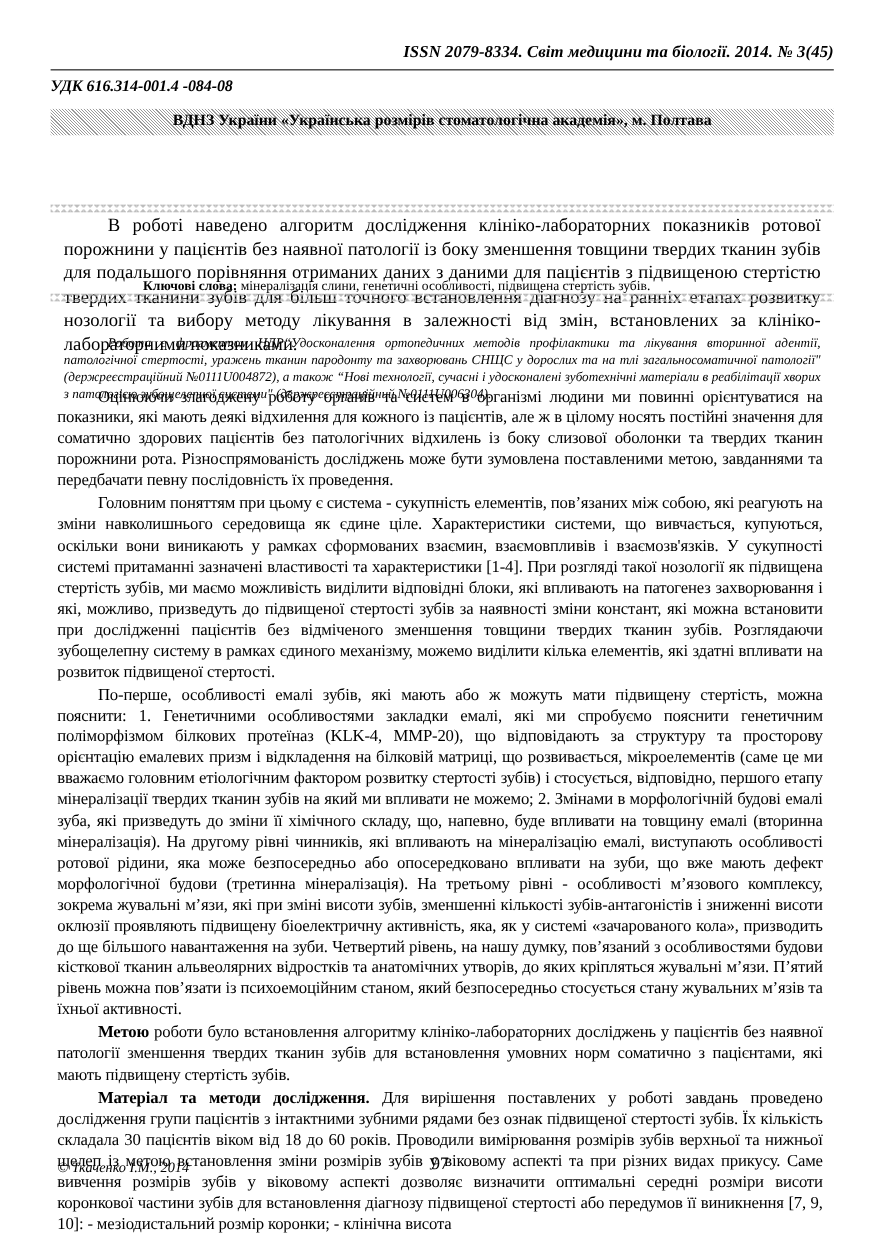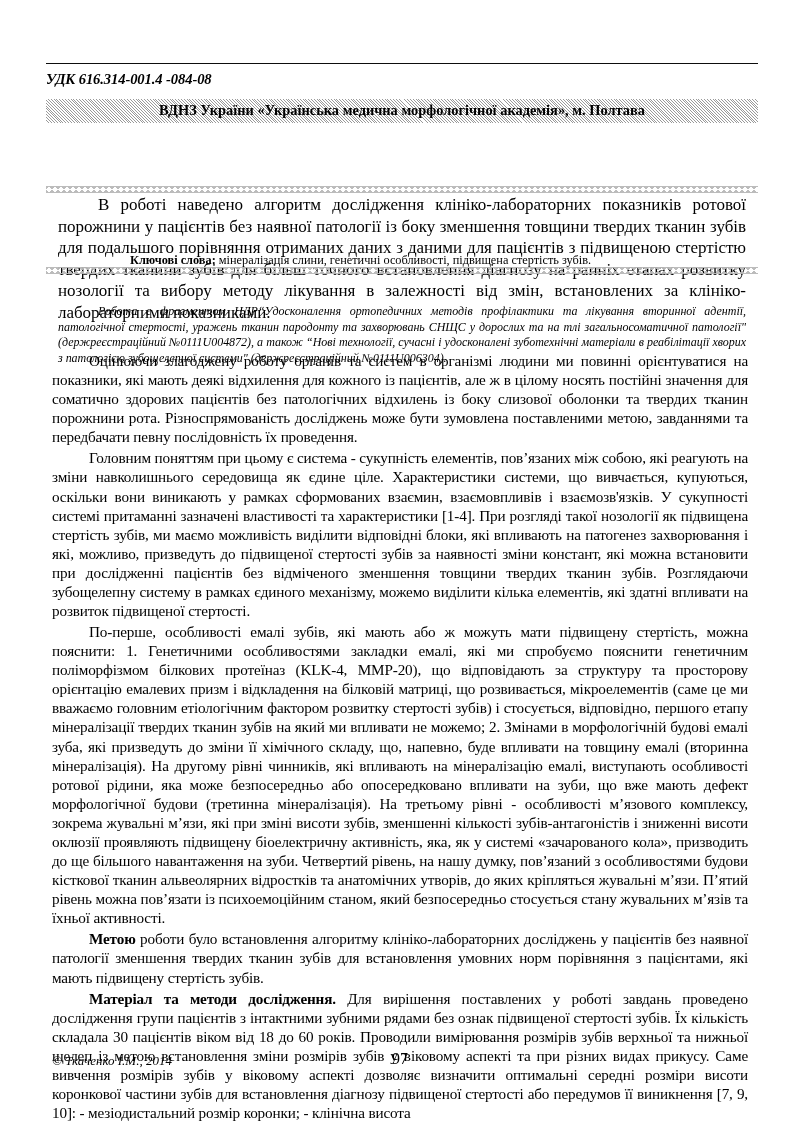--- a/index.html
+++ b/index.html
@@ -182,47 +182,48 @@
     width: 800px;
     text-align: center;
     font-size: 16px;
   }
 </style>
 </head>
 <body>
 
 <div class="page">
 
+  <div class="running-head">ISSN 2079-8334. Світ медицини та біології. 2014. № 3(45)</div>
 
   <div class="head-rule"></div>
 
   <div class="udc">УДК 616.314-001.4 -084-08</div>
 
   <div class="author-band">
-    <div class="line">ВДНЗ України «Українська медична морфологічної академія», м. Полтава</div>
+    <div class="line">ВДНЗ України «Українська розмірів стоматологічна академія», м. Полтава</div>
   </div>
 
 
   <div class="zigzag zz-1"></div>
 
   <div class="abstract">В роботі наведено алгоритм дослідження клініко-лабораторних показників ротової порожнини у пацієнтів без наявної патології із боку зменшення товщини твердих тканин зубів для подальшого порівняння отриманих даних з даними для пацієнтів з підвищеною стертістю твердих тканини зубів для більш точного встановлення діагнозу на ранніх етапах розвитку нозології та вибору методу лікування в залежності від змін, встановлених за клініко-лабораторними показниками.</div>
 
   <div class="keywords">
     <b>Ключові слова:</b><span> мінералізація слини, генетичні особливості, підвищена стертість зубів.</span>
   </div>
 
   <div class="zigzag zz-2"></div>
 
   <div class="funding">Робота є фрагментом НДР“Удосконалення ортопедичних методів профілактики та лікування вторинної адентії, патологічної стертості, уражень тканин пародонту та захворювань СНЩС у дорослих та на тлі загальносоматичної патології" (держреєстраційний №0111U004872), а також “Нові технології, сучасні і удосконалені зуботехнічні матеріали в реабілітації хворих з патологією зубощелепної системи" (держреєстраційний №0111U006304).</div>
 
   <div class="body-text">
     <p><span>Оцінюючи злагоджену роботу органів та систем в організмі людини ми повинні орієнтуватися на показники, які мають деякі відхилення для кожного із пацієнтів, але ж в цілому носять постійні значення для соматично здорових пацієнтів без патологічних відхилень із боку слизової оболонки та твердих тканин порожнини рота. Різноспрямованість досліджень може бути зумовлена поставленими метою, завданнями та передбачати певну послідовність їх проведення.</span></p>
     <p><span>Головним поняттям при цьому є система - сукупність елементів, пов’язаних між собою, які реагують на зміни навколишнього середовища як єдине ціле. Характеристики системи, що вивчається, купуються, оскільки вони виникають у рамках сформованих взаємин, взаємовпливів і взаємозв'язків. У сукупності системі притаманні зазначені властивості та характеристики [1-4]. При розгляді такої нозології як підвищена стертість зубів, ми маємо можливість виділити відповідні блоки, які впливають на патогенез захворювання і які, можливо, призведуть до підвищеної стертості зубів за наявності зміни констант, які можна встановити при дослідженні пацієнтів без відміченого зменшення товщини твердих тканин зубів. Розглядаючи зубощелепну систему в рамках єдиного механізму, можемо виділити кілька елементів, які здатні впливати на розвиток підвищеної стертості.</span></p>
     <p><span>По-перше, особливості емалі зубів, які мають або ж можуть мати підвищену стертість, можна пояснити: 1. Генетичними особливостями закладки емалі, які ми спробуємо пояснити генетичним поліморфізмом білкових протеїназ (KLK-4, MMP-20), що відповідають за структуру та просторову орієнтацію емалевих призм і відкладення на білковій матриці, що розвивається, мікроелементів (саме це ми вважаємо головним етіологічним фактором розвитку стертості зубів) і стосується, відповідно, першого етапу мінералізації твердих тканин зубів на який ми впливати не можемо; 2. Змінами в морфологічній будові емалі зуба, які призведуть до зміни її хімічного складу, що, напевно, буде впливати на товщину емалі (вторинна мінералізація). На другому рівні чинників, які впливають на мінералізацію емалі, виступають особливості ротової рідини, яка може безпосередньо або опосередковано впливати на зуби, що вже мають дефект морфологічної будови (третинна мінералізація). На третьому рівні - особливості м’язового комплексу, зокрема жувальні м’язи, які при зміні висоти зубів, зменшенні кількості зубів-антагоністів і зниженні висоти оклюзії проявляють підвищену біоелектричну активність, яка, як у системі «зачарованого кола», призводить до ще більшого навантаження на зуби. Четвертий рівень, на нашу думку, пов’язаний з особливостями будови кісткової тканин альвеолярних відростків та анатомічних утворів, до яких кріпляться жувальні м’язи. П’ятий рівень можна пов’язати із психоемоційним станом, який безпосередньо стосується стану жувальних м’язів та їхньої активності.</span></p>
-    <p><b>Метою</b><span> роботи було встановлення алгоритму клініко-лабораторних досліджень у пацієнтів без наявної патології зменшення твердих тканин зубів для встановлення умовних норм порівняння з пацієнтами, які мають підвищену стертість зубів.</span></p>
+    <p><b>Метою</b><span> роботи було встановлення алгоритму клініко-лабораторних досліджень у пацієнтів без наявної патології зменшення твердих тканин зубів для встановлення умовних норм соматично з пацієнтами, які мають підвищену стертість зубів.</span></p>
     <p><b>Матеріал та методи дослідження.</b><span> Для вирішення поставлених у роботі завдань проведено дослідження групи пацієнтів з інтактними зубними рядами без ознак підвищеної стертості зубів. Їх кількість складала 30 пацієнтів віком від 18 до 60 років. Проводили вимірювання розмірів зубів верхньої та нижньої щелеп із метою встановлення зміни розмірів зубів у віковому аспекті та при різних видах прикусу. Саме вивчення розмірів зубів у віковому аспекті дозволяє визначити оптимальні середні розміри висоти коронкової частини зубів для встановлення діагнозу підвищеної стертості або передумов її виникнення [7, 9, 10]: - мезіодистальний розмір коронки; - клінічна висота</span></p>
   </div>
 
   <div class="footer-copy">© Ткаченко І.М., 2014</div>
 
   <div class="footer-page">97</div>
 
 </div>
 
 </body></html>

